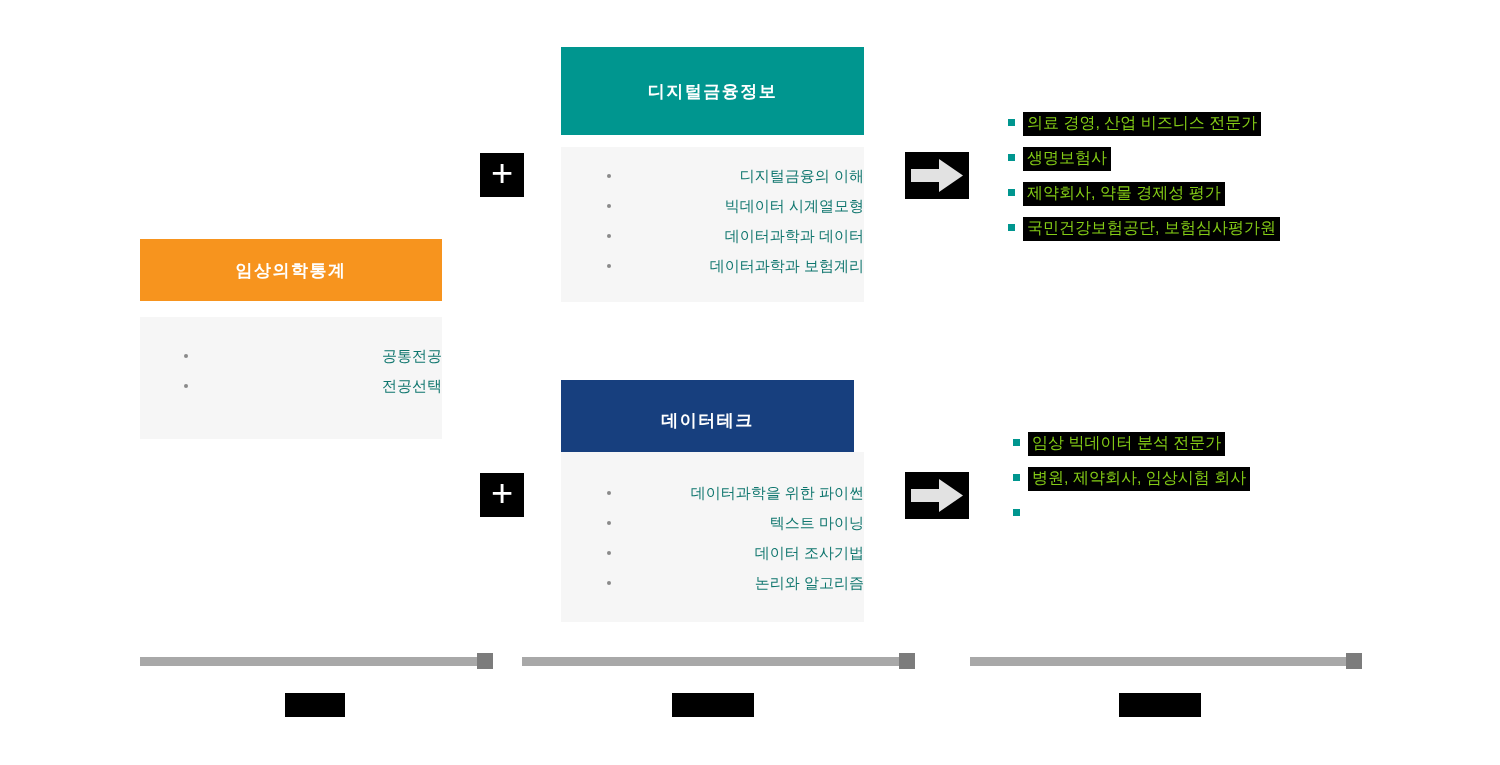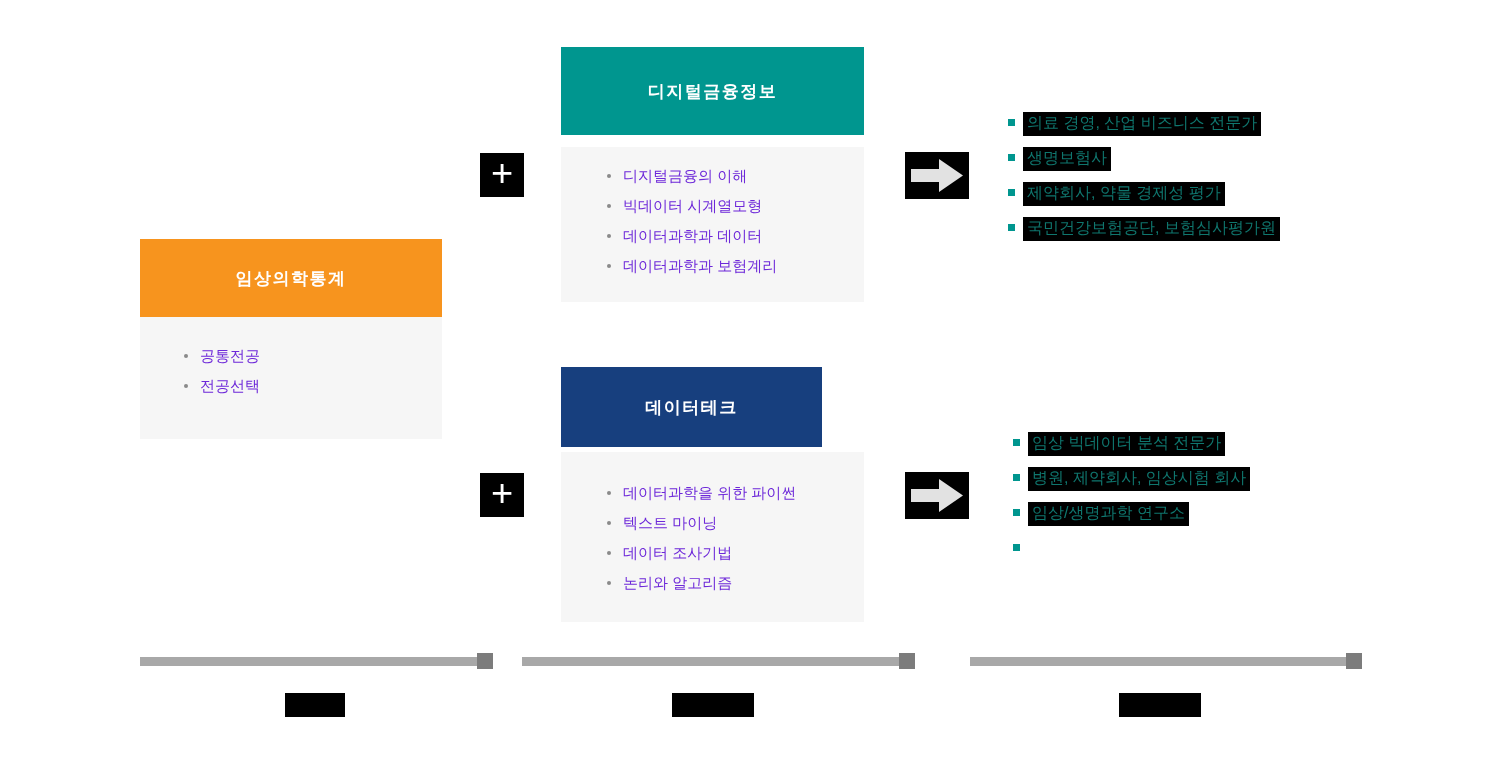--- a/index.html
+++ b/index.html
@@ -8,37 +8,37 @@
     font-family:"Liberation Sans", sans-serif;
     position:relative;overflow:hidden;
   }
   .abs{position:absolute;box-sizing:border-box;}
   .card-header{display:flex;align-items:center;justify-content:center;color:#fff;font-size:17px;font-weight:700;letter-spacing:1.5px;}
   .hdr-orange{background:#f7941e;}
   .hdr-teal{background:#00968f;}
   .hdr-navy{background:#173f7e;}
   .card-body{background:#f6f6f6;}
   ul.course-list{list-style:none;margin:0;padding:0;}
-  ul.course-list li{display:flex;align-items:center;height:30px;font-size:15px;color:#6d28d9;}
+  ul.course-list li{display:flex;align-items:center;height:30px;font-size:15px;color:#0f766e;justify-content:space-between;}
   .dot{width:4px;height:4px;border-radius:50%;background:#8a8a8a;margin-right:12px;flex:0 0 auto;}
   .plus-box{background:#000;display:flex;align-items:center;justify-content:center;}
   .plus-box .plus-glyph{color:#fff;font-size:38px;font-weight:300;line-height:1;margin-top:-4px;}
   .arrow-box{background:#000;display:flex;align-items:center;justify-content:center;}
   .career-row{display:flex;align-items:flex-start;height:35px;}
   .sq{width:7px;height:7px;background:#00968f;margin:7px 8px 0 0;flex:0 0 auto;}
-  .career-text{display:inline-block;background:#000;color:#0f766e;font-size:16px;line-height:20px;padding:1px 4px 3px 4px;white-space:nowrap;}
+  .career-text{display:inline-block;background:#000;color:#84cc16;font-size:16px;line-height:20px;padding:1px 4px 3px 4px;white-space:nowrap;}
   .bar-wrap{display:flex;align-items:center;}
   .bar{height:9px;background:#a8a8a8;}
   .bar-end{width:16px;height:16px;background:#7c7c7c;flex:0 0 auto;}
   .label-box{background:#000;}
 </style>
 </head>
 <body>
 
-<div class="abs card-header hdr-orange" style="left:140px;top:239px;width:302px;height:78px;">
+<div class="abs card-header hdr-orange" style="left:140px;top:239px;width:302px;height:62px;">
   <span>임상의학통계</span>
 </div>
 <div class="abs card-body" style="left:140px;top:317px;width:302px;height:122px;padding:24px 0 0 44px;">
   <ul class="course-list">
     <li>
         <span class="dot"></span>
         <span>공통전공</span>
       </li>
     <li>
         <span class="dot"></span>
@@ -71,21 +71,21 @@
         <span class="dot"></span>
         <span>데이터과학과 데이터</span>
       </li>
     <li>
         <span class="dot"></span>
         <span>데이터과학과 보험계리</span>
       </li>
   </ul>
 </div>
 
-<div class="abs card-header hdr-navy" style="left:561px;top:367px;width:261px;height:80px;">
+<div class="abs card-header hdr-navy" style="left:561px;top:380px;width:293px;height:80px;">
   <span>데이터테크</span>
 </div>
 <div class="abs card-body" style="left:561px;top:452px;width:303px;height:170px;padding:26px 0 0 46px;">
   <ul class="course-list">
     <li>
         <span class="dot"></span>
         <span>데이터과학을 위한 파이썬</span>
       </li>
     <li>
         <span class="dot"></span>
@@ -136,24 +136,20 @@
   <div class="career-row">
       <span class="sq"></span>
       <span class="career-text">임상 빅데이터 분석 전문가</span>
     </div>
   <div class="career-row">
       <span class="sq"></span>
       <span class="career-text">병원, 제약회사, 임상시험 회사</span>
     </div>
   <div class="career-row">
       <span class="sq"></span>
-      <span class="career-text">임상/생명과학 연구소</span>
-    </div>
-  <div class="career-row">
-      <span class="sq"></span>
     </div>
 </div>
 
 <div class="abs bar-wrap" style="left:140px;top:653px;width:353px;">
   <div class="bar" style="width:337px;"></div>
   <div class="bar-end"></div>
 </div>
 <div class="abs bar-wrap" style="left:522px;top:653px;width:393px;">
   <div class="bar" style="width:377px;"></div>
   <div class="bar-end"></div>

